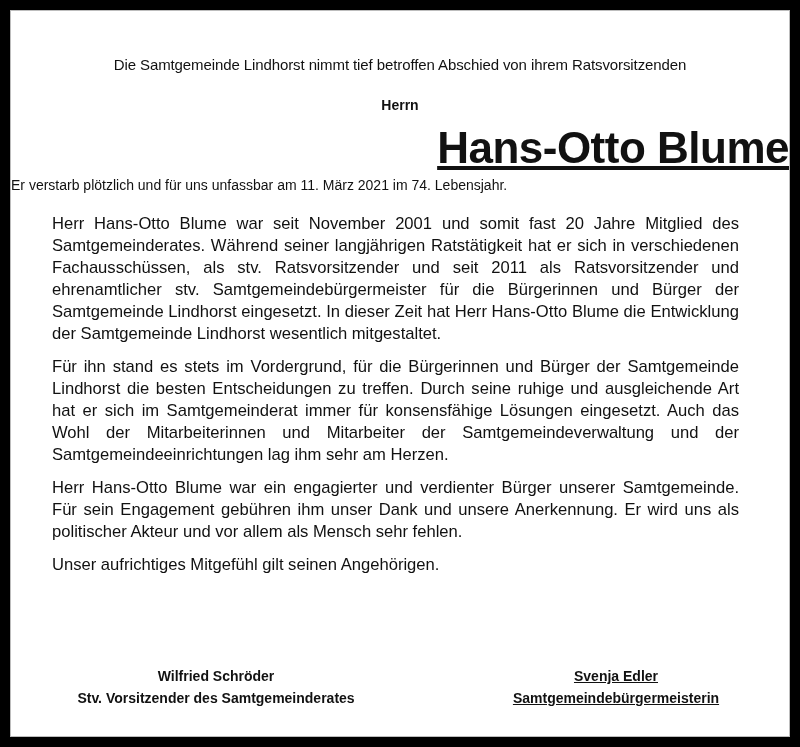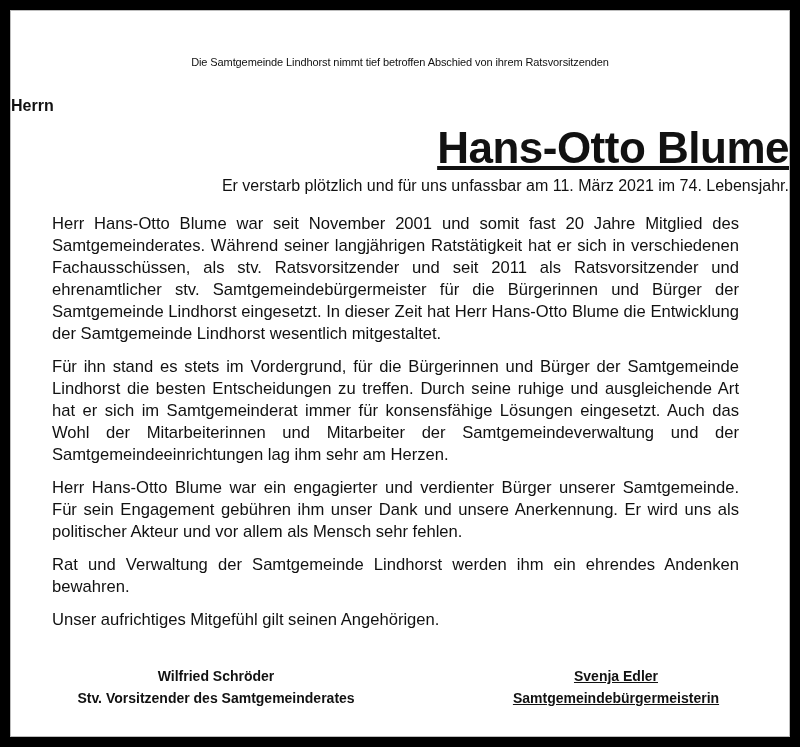--- a/index.html
+++ b/index.html
@@ -24,50 +24,50 @@
       box-sizing: border-box;
       color: #111111;
       font-family: "Liberation Sans", "DejaVu Sans", sans-serif;
     }
     .intro {
       position: absolute;
       top: 45px;
       left: 0;
       width: 100%;
       text-align: center;
-      font-size: 11px;
+      font-size: 15px;
       letter-spacing: -0.1px;
     }
     .salutation {
       position: absolute;
       top: 86px;
       left: 0;
       width: 100%;
-      text-align: left;
-      font-size: 16px;
+      text-align: center;
+      font-size: 14px;
       font-weight: bold;
     }
     .name {
       position: absolute;
       top: 112px;
       left: 0;
       width: 100%;
       text-align: right;
       font-size: 44px;
       font-weight: bold;
       letter-spacing: -0.5px;
       text-decoration: underline;
     }
     .death-line {
       position: absolute;
       top: 166px;
       left: 0;
       width: 100%;
-      text-align: right;
-      font-size: 16px;
+      text-align: left;
+      font-size: 14px;
     }
     .body {
       position: absolute;
       top: 202px;
       left: 41px;
       width: 703px;
       font-size: 16.6px;
       line-height: 22px;
       text-align: justify;
     }
@@ -108,21 +108,20 @@
 <div class="card">
   <div class="intro">Die Samtgemeinde Lindhorst nimmt tief betroffen Abschied von ihrem Ratsvorsitzenden</div>
   <div class="salutation">Herrn</div>
   <div class="name">Hans-Otto Blume</div>
   <div class="death-line">Er verstarb plötzlich und für uns unfassbar am 11. März 2021 im 74. Lebensjahr.</div>
 
   <div class="body">
     <p>Herr Hans-Otto Blume war seit November 2001 und somit fast 20 Jahre Mitglied des Samtgemeinderates. Während seiner langjährigen Ratstätigkeit hat er sich in verschiedenen Fachausschüssen, als stv. Ratsvorsitzender und seit 2011 als Ratsvorsitzender und ehrenamtlicher stv. Samtgemeindebürgermeister für die Bürgerinnen und Bürger der Samtgemeinde Lindhorst eingesetzt. In dieser Zeit hat Herr Hans-Otto Blume die Entwicklung der Samtgemeinde Lindhorst wesentlich mitgestaltet.</p>
     <p>Für ihn stand es stets im Vordergrund, für die Bürgerinnen und Bürger der Samtgemeinde Lindhorst die besten Entscheidungen zu treffen. Durch seine ruhige und ausgleichende Art hat er sich im Samtgemeinderat immer für konsensfähige Lösungen eingesetzt. Auch das Wohl der Mitarbeiterinnen und Mitarbeiter der Samtgemeindeverwaltung und der Samtgemeindeeinrichtungen lag ihm sehr am Herzen.</p>
     <p>Herr Hans-Otto Blume war ein engagierter und verdienter Bürger unserer Samtgemeinde. Für sein Engagement gebühren ihm unser Dank und unsere Anerkennung. Er wird uns als politischer Akteur und vor allem als Mensch sehr fehlen.</p>
-    <p>Rat und Verwaltung der Samtgemeinde Lindhorst werden ihm ein ehrendes Andenken bewahren.</p>
     <p class="last">Unser aufrichtiges Mitgefühl gilt seinen Angehörigen.</p>
   </div>
 
   <div class="signatures">
     <div class="sig left">
       <div>Wilfried Schröder</div>
       <div>Stv. Vorsitzender des Samtgemeinderates</div>
     </div>
     <div class="sig right">
       <div>Svenja Edler</div>

